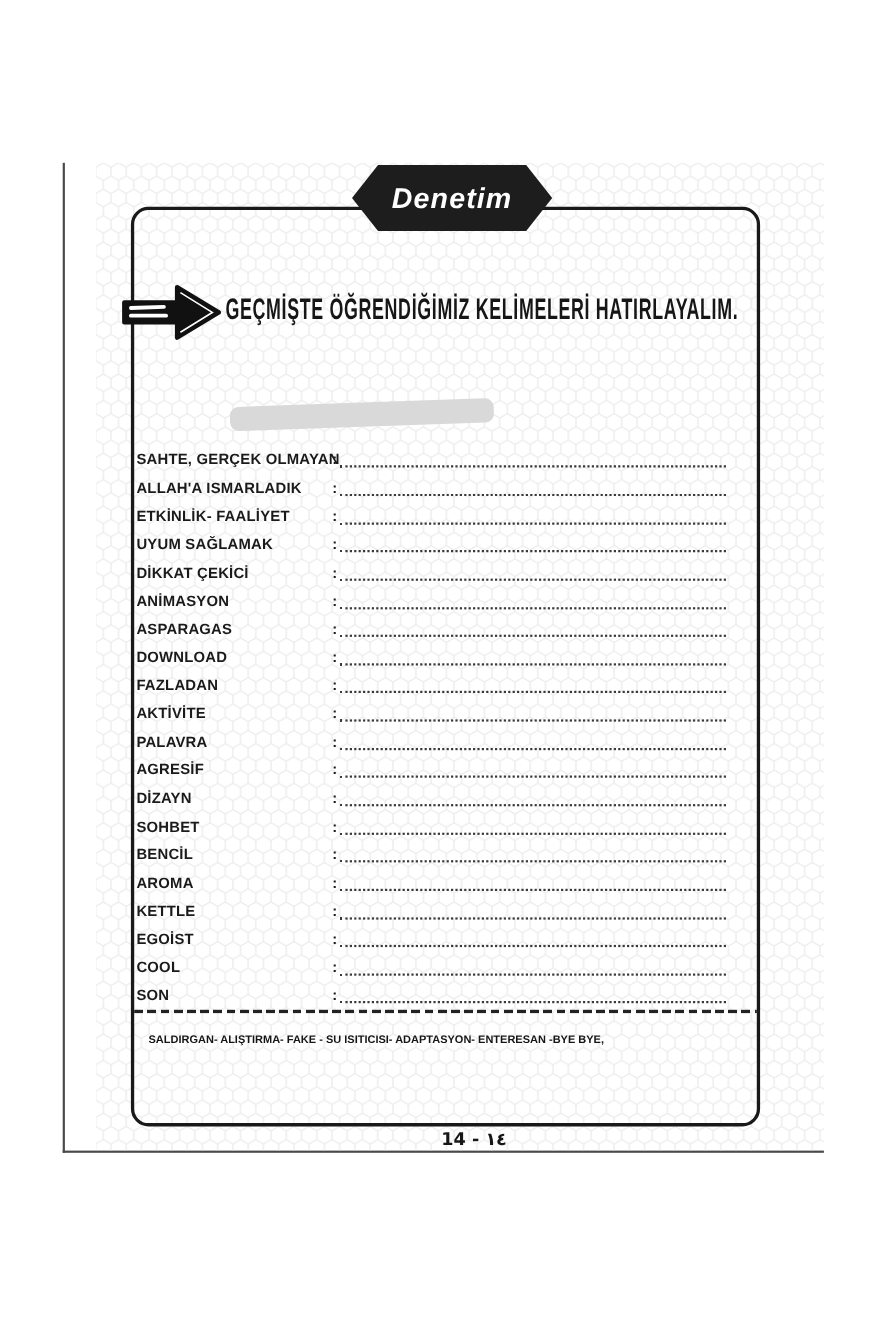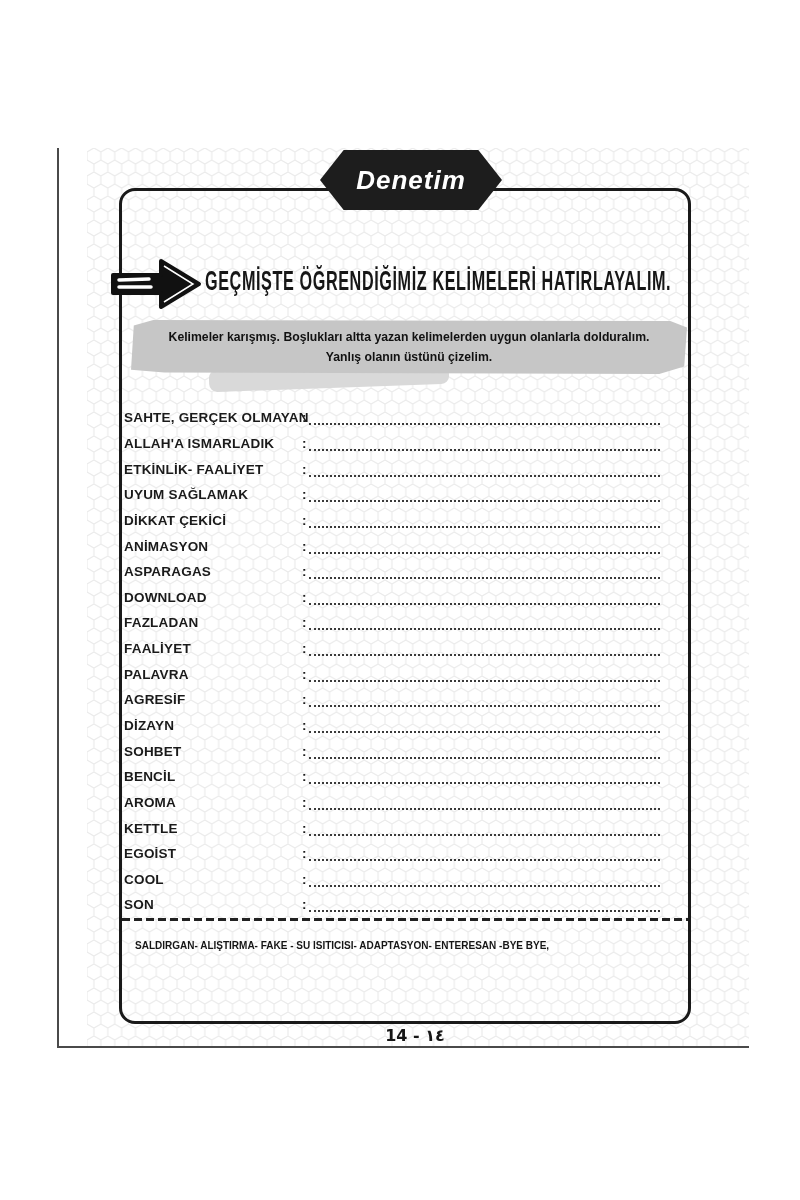--- a/index.html
+++ b/index.html
@@ -27,21 +27,21 @@
   .instr-text div{font-weight:bold;font-size:13px;line-height:20px;color:#111;}
   .rows{position:absolute;left:65px;top:257px;width:540px;z-index:2;}
   .row{display:flex;align-items:center;height:25.65px;}
   .lbl{width:178px;flex:none;font-weight:bold;font-size:13.5px;letter-spacing:0.2px;white-space:nowrap;}
   .colon{font-weight:bold;font-size:13.5px;flex:none;}
   .leader{flex:1;height:13px;border-bottom:2px dotted #3a3a3a;margin-left:2px;margin-right:4px;}
   .dashsep{position:absolute;left:63px;top:770px;width:566px;height:3px;z-index:2;
            background:repeating-linear-gradient(90deg,#222 0 8px,transparent 8px 12px);}
   .bank{position:absolute;left:76px;top:784px;width:548px;z-index:2;}
   .bank div{font-weight:bold;font-size:10px;line-height:27px;white-space:pre;color:#151515;}
-  .footer{position:absolute;left:0;top:878px;width:690px;text-align:center;z-index:2;
+  .footer{position:absolute;left:16px;top:878px;width:690px;text-align:center;z-index:2;
           font-family:"DejaVu Sans",sans-serif;font-weight:bold;font-size:16px;color:#161616;padding-left:11px;}
 </style>
 </head>
 <body>
 
 <div class="canvas">
   <div class="scan">
 
     <svg class="hexbg" xmlns="http://www.w3.org/2000/svg">
       <defs>
@@ -61,26 +61,20 @@
     <svg class="arrow-icon" viewBox="0 0 94 60" xmlns="http://www.w3.org/2000/svg">
       <path d="M4 21 H52 V7 L90 30 L52 53 V39 H4 Z" fill="#111" stroke="#111" stroke-width="4" stroke-linejoin="round"></path>
       <path d="M10 26 L40 25 M10 33 L42 33" stroke="#fff" stroke-width="3.5" stroke-linecap="round"></path>
       <path d="M55 12 L84 30 L55 48" fill="none" stroke="#fff" stroke-width="1.5"></path>
     </svg>
 
     <div class="title">GEÇMİŞTE ÖĞRENDİĞİMİZ KELİMELERİ HATIRLAYALIM.</div>
 
     <div class="smudge"></div>
 
-    <div class="instruction">
-      <div class="instr-text">
-        <div>Kelimeler karışmış. Boşlukları altta yazan kelimelerden uygun olanlarla dolduralım.</div>
-        <div>Yanlış olanın üstünü çizelim.</div>
-      </div>
-    </div>
 
     <div class="rows">
       <div class="row">
           <span class="lbl">SAHTE, GERÇEK OLMAYAN</span>
           <span class="colon">:</span>
           <span class="leader"></span>
         </div>
       <div class="row">
           <span class="lbl">ALLAH'A ISMARLADIK</span>
           <span class="colon">:</span>
@@ -115,21 +109,21 @@
           <span class="lbl">DOWNLOAD</span>
           <span class="colon">:</span>
           <span class="leader"></span>
         </div>
       <div class="row">
           <span class="lbl">FAZLADAN</span>
           <span class="colon">:</span>
           <span class="leader"></span>
         </div>
       <div class="row">
-          <span class="lbl">FAALİYET</span>
+          <span class="lbl">AKTİVİTE</span>
           <span class="colon">:</span>
           <span class="leader"></span>
         </div>
       <div class="row">
           <span class="lbl">PALAVRA</span>
           <span class="colon">:</span>
           <span class="leader"></span>
         </div>
       <div class="row">
           <span class="lbl">AGRESİF</span>

